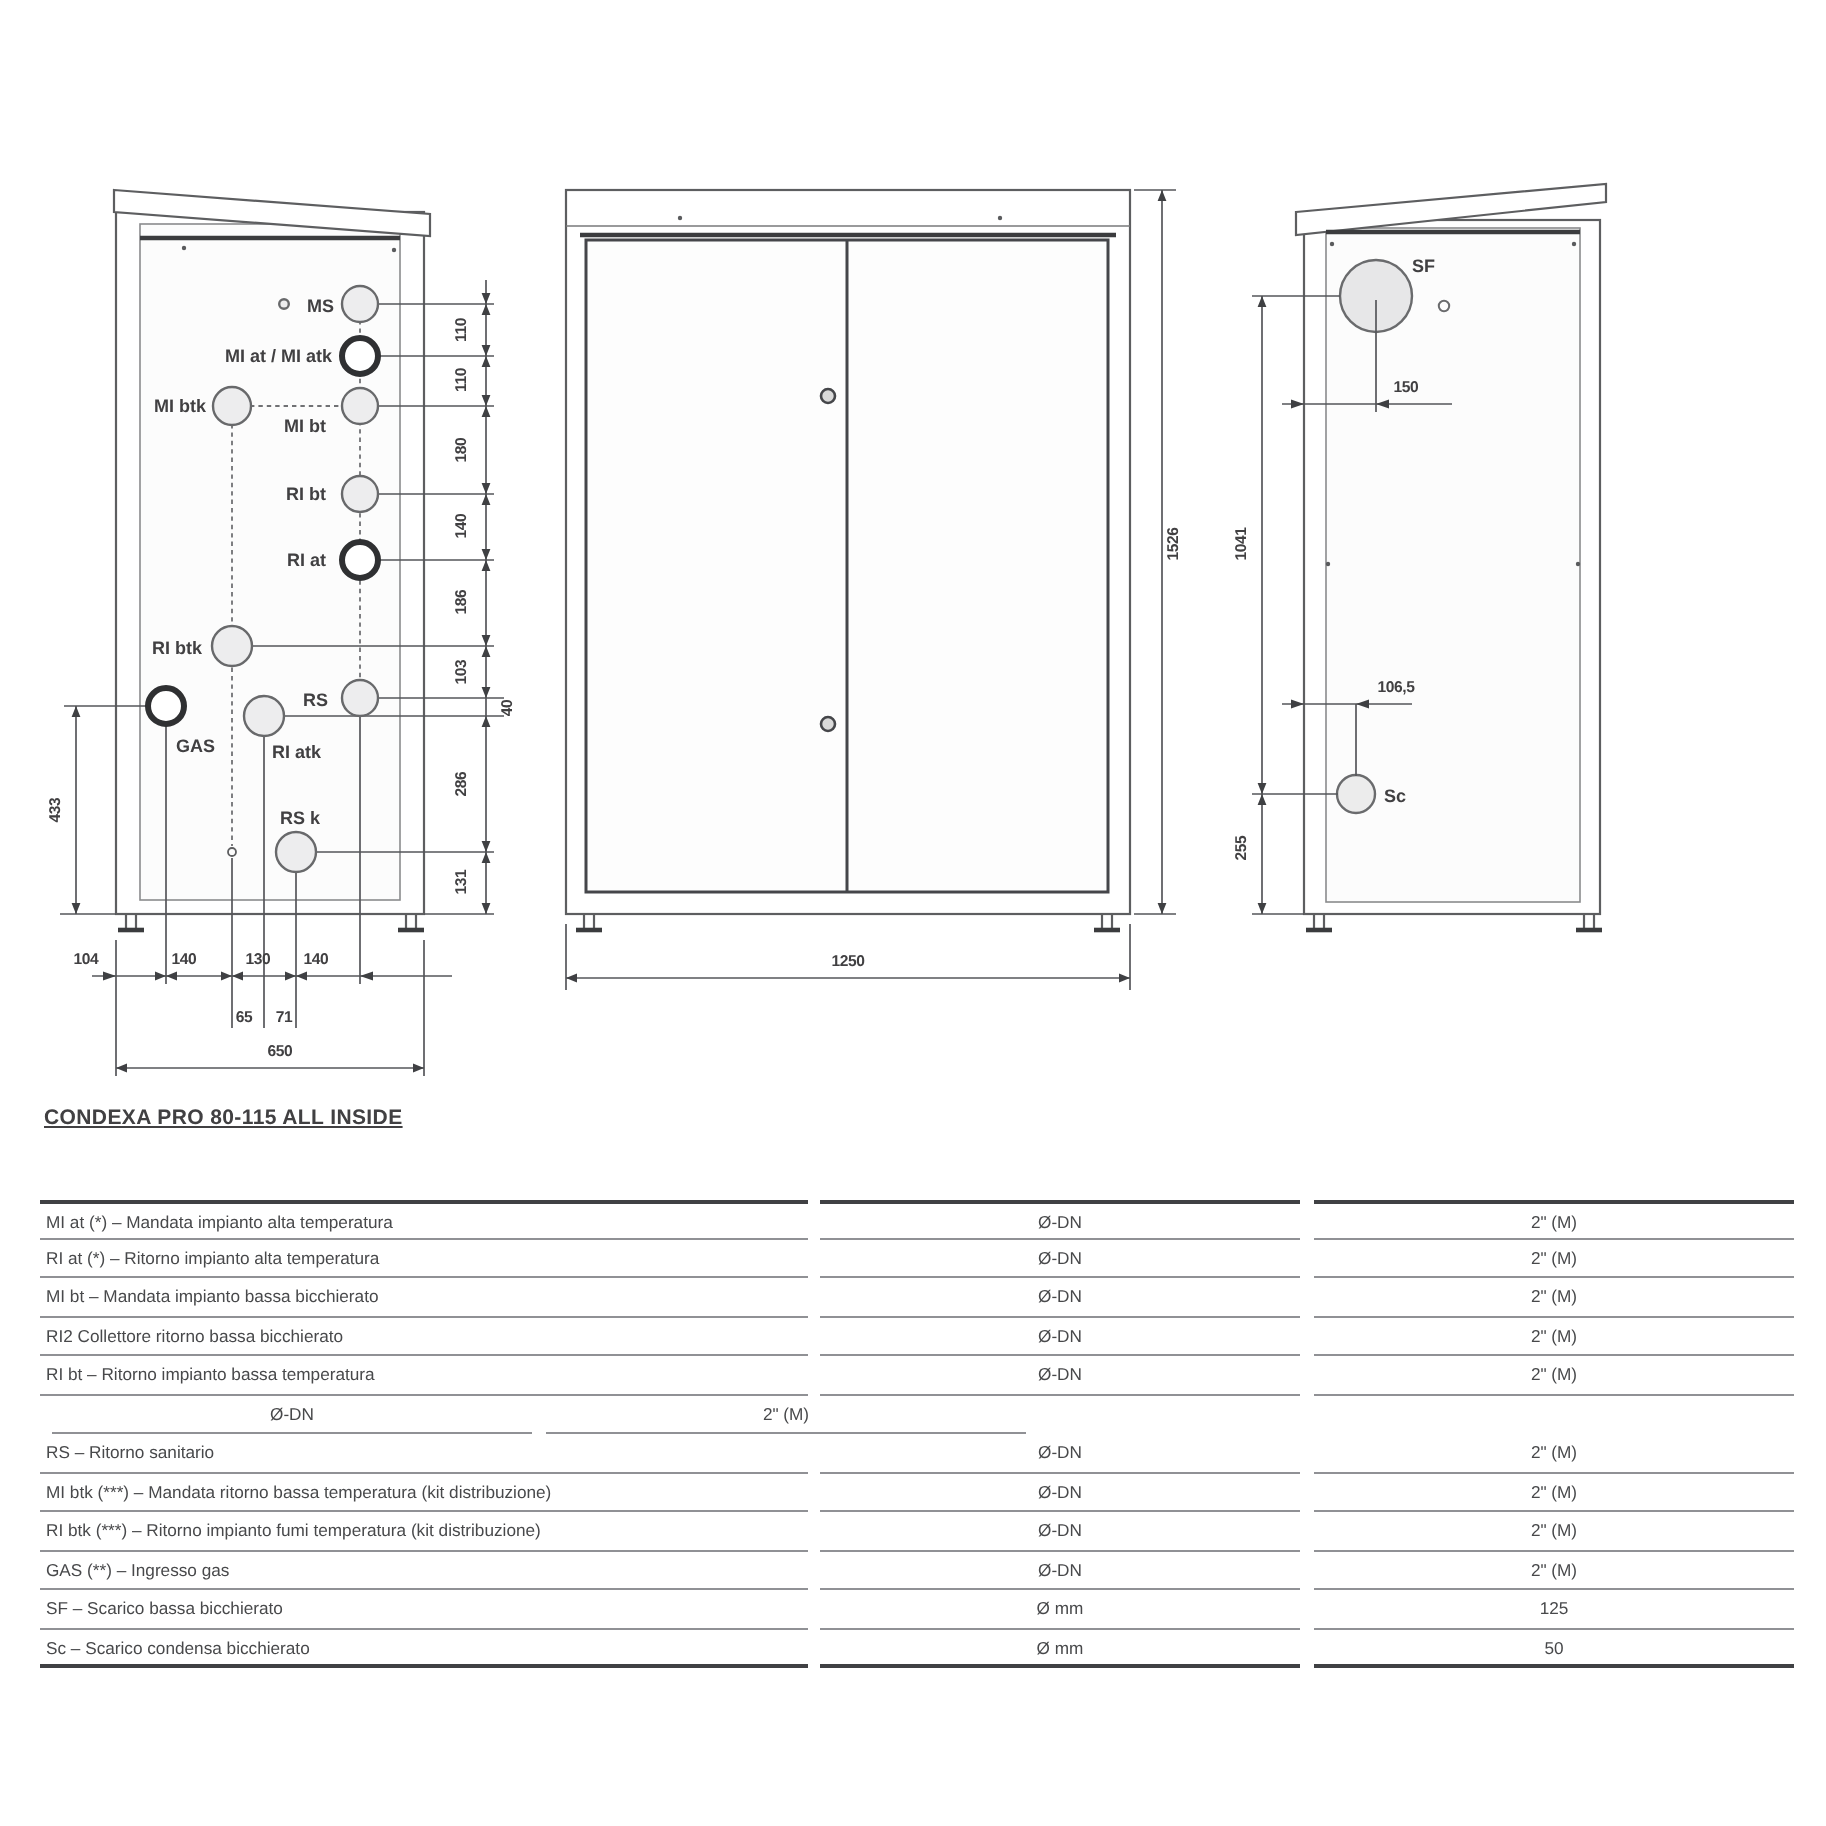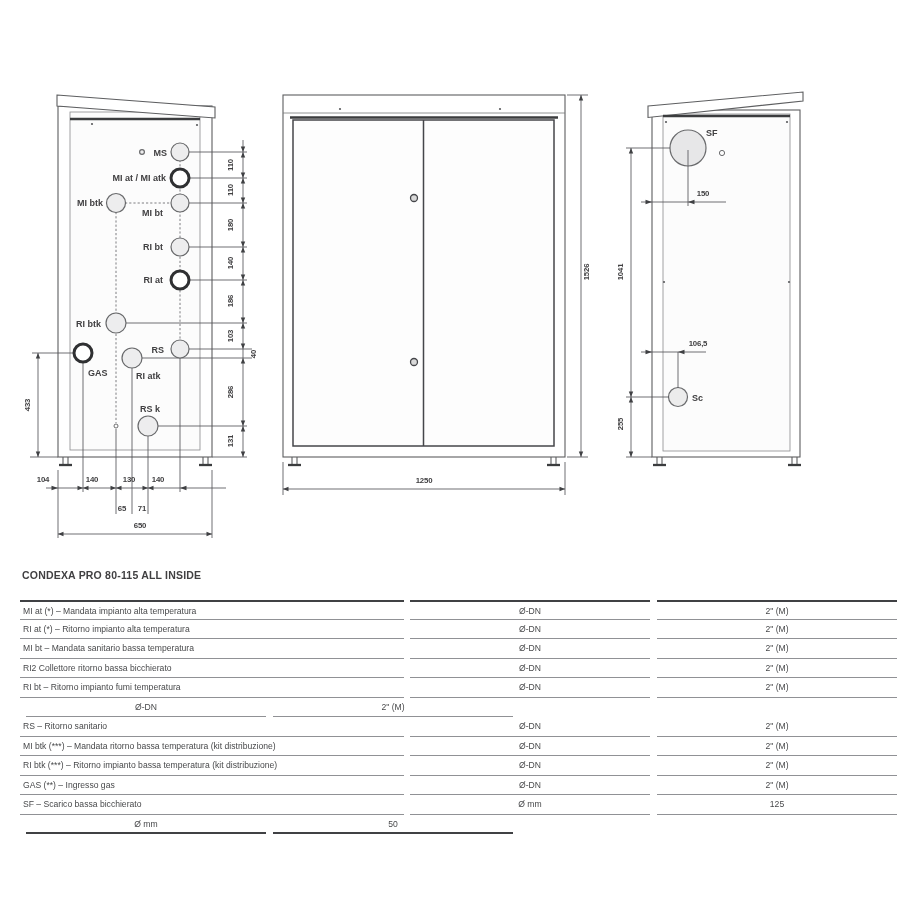--- a/index.html
+++ b/index.html
@@ -13,22 +13,22 @@
   .dark {stroke:#3b3c3e;stroke-width:2.3;fill:none;}
   .door {fill:#fdfdfd;stroke:#45464a;stroke-width:1.5;}
   .dim  {stroke:#55565a;stroke-width:0.85;fill:none;}
   .dotl {stroke:#707174;stroke-width:0.9;fill:none;stroke-dasharray:2.2 2;}
   .ar   {fill:#3f4043;stroke:none;}
   .lbl  {font-family:"Liberation Sans",sans-serif;font-weight:bold;font-size:9px;fill:#414042;}
   .dlb  {font-family:"Liberation Sans",sans-serif;font-weight:bold;font-size:7.8px;fill:#414042;letter-spacing:-0.2px;}
   .conn {fill:#ededee;stroke:#68696b;stroke-width:1.2;}
   .connb{fill:#ffffff;stroke:#2f3032;stroke-width:3;}
   .scw  {fill:#5a5b5d;}
-  .caption{position:absolute;left:22px;top:569px;font-size:10.5px;font-weight:bold;
-           color:#414042;letter-spacing:0.2px;}
+  .caption{position:absolute;left:22px;top:553px;font-size:10.5px;font-weight:bold;
+           color:#414042;letter-spacing:0.2px;text-decoration:underline;}
   .tbl{position:absolute;left:20px;top:600px;width:877px;}
   .tr{display:flex;}
   .c{box-sizing:border-box;height:19.5px;line-height:18.5px;font-size:8.6px;color:#48494b;
      border-bottom:1px solid #909195;overflow:hidden;white-space:nowrap;}
   .c1{width:384px;text-align:left;padding-left:3px;}
   .c2{width:240px;text-align:center;}
   .c3{width:240px;text-align:center;}
   .g1{width:6px;}.g2{width:7px;}
   .row-first .c{border-top:2.3px solid #404144;}
   .row-last  .c{border-bottom:2.3px solid #404144;}
@@ -266,35 +266,35 @@
     <div class="c c3">2" (M)</div>
   </div>
   <div class="tr">
     <div class="c c1">RI at (*) – Ritorno impianto alta temperatura</div>
         <div class="g1"></div>
     <div class="c c2">Ø-DN</div>
         <div class="g2"></div>
     <div class="c c3">2" (M)</div>
   </div>
   <div class="tr">
-    <div class="c c1">MI bt – Mandata sanitario bassa temperatura</div>
+    <div class="c c1">MI bt – Mandata impianto bassa bicchierato</div>
         <div class="g1"></div>
     <div class="c c2">Ø-DN</div>
         <div class="g2"></div>
     <div class="c c3">2" (M)</div>
   </div>
   <div class="tr">
     <div class="c c1">RI2 Collettore ritorno bassa bicchierato</div>
         <div class="g1"></div>
     <div class="c c2">Ø-DN</div>
         <div class="g2"></div>
     <div class="c c3">2" (M)</div>
   </div>
   <div class="tr">
-    <div class="c c1">RI bt – Ritorno impianto fumi temperatura</div>
+    <div class="c c1">RI bt – Ritorno impianto bassa temperatura</div>
         <div class="g1"></div>
     <div class="c c2">Ø-DN</div>
         <div class="g2"></div>
     <div class="c c3">2" (M)</div>
   </div>
   <div class="tr">
         <div class="g1"></div>
     <div class="c c2">Ø-DN</div>
         <div class="g2"></div>
     <div class="c c3">2" (M)</div>
@@ -307,41 +307,42 @@
     <div class="c c3">2" (M)</div>
   </div>
   <div class="tr">
     <div class="c c1">MI btk (***) – Mandata ritorno bassa temperatura (kit distribuzione)</div>
         <div class="g1"></div>
     <div class="c c2">Ø-DN</div>
         <div class="g2"></div>
     <div class="c c3">2" (M)</div>
   </div>
   <div class="tr">
-    <div class="c c1">RI btk (***) – Ritorno impianto bassa temperatura (kit distribuzione)</div>
+    <div class="c c1">RI btk (***) – Ritorno impianto fumi temperatura (kit distribuzione)</div>
         <div class="g1"></div>
     <div class="c c2">Ø-DN</div>
         <div class="g2"></div>
     <div class="c c3">2" (M)</div>
   </div>
   <div class="tr">
     <div class="c c1">GAS (**) – Ingresso gas</div>
         <div class="g1"></div>
     <div class="c c2">Ø-DN</div>
         <div class="g2"></div>
     <div class="c c3">2" (M)</div>
   </div>
   <div class="tr">
     <div class="c c1">SF – Scarico bassa bicchierato</div>
         <div class="g1"></div>
     <div class="c c2">Ø mm</div>
         <div class="g2"></div>
     <div class="c c3">125</div>
   </div>
   <div class="tr row-last">
+    <div class="c c1">Sc – Scarico condensa bicchierato</div>
         <div class="g1"></div>
     <div class="c c2">Ø mm</div>
         <div class="g2"></div>
     <div class="c c3">50</div>
   </div>
 </div>
 
 </div>
 
 </body></html>

